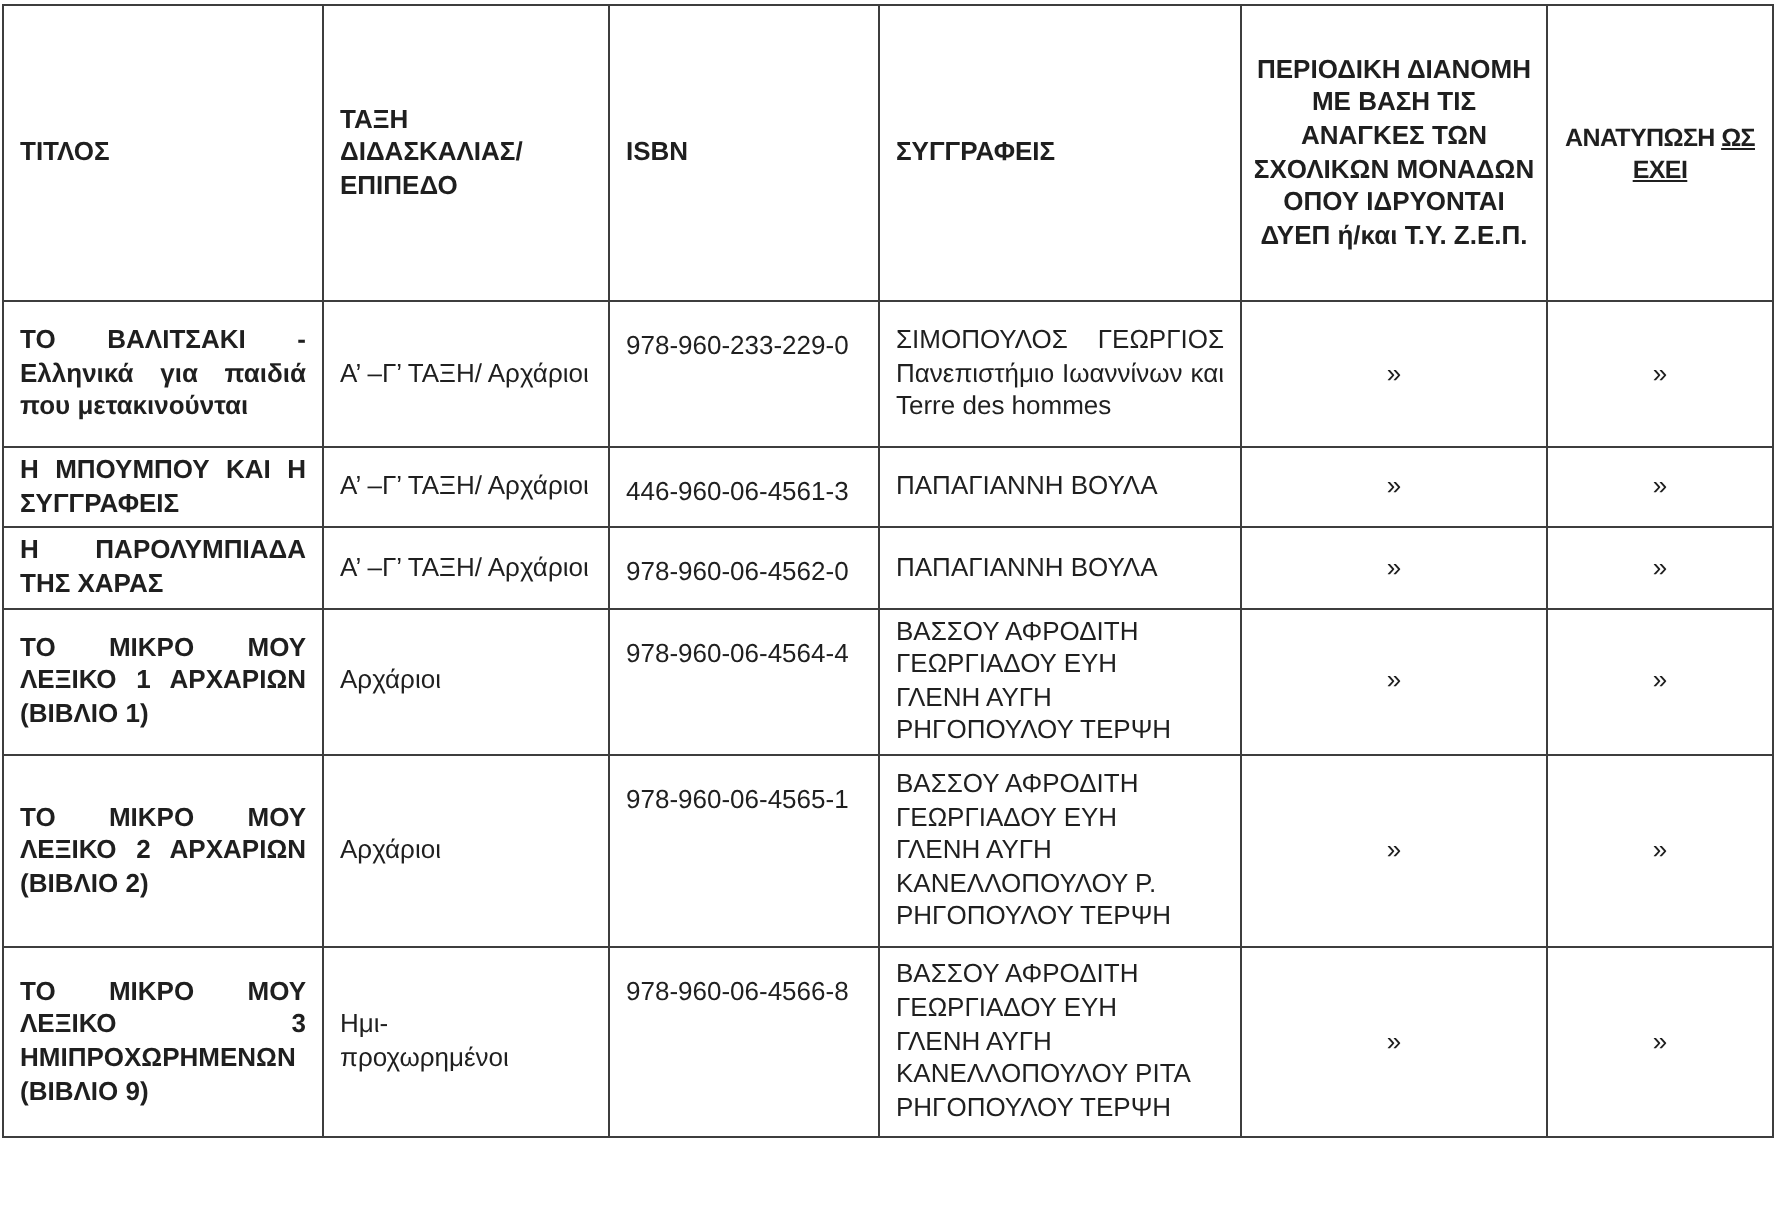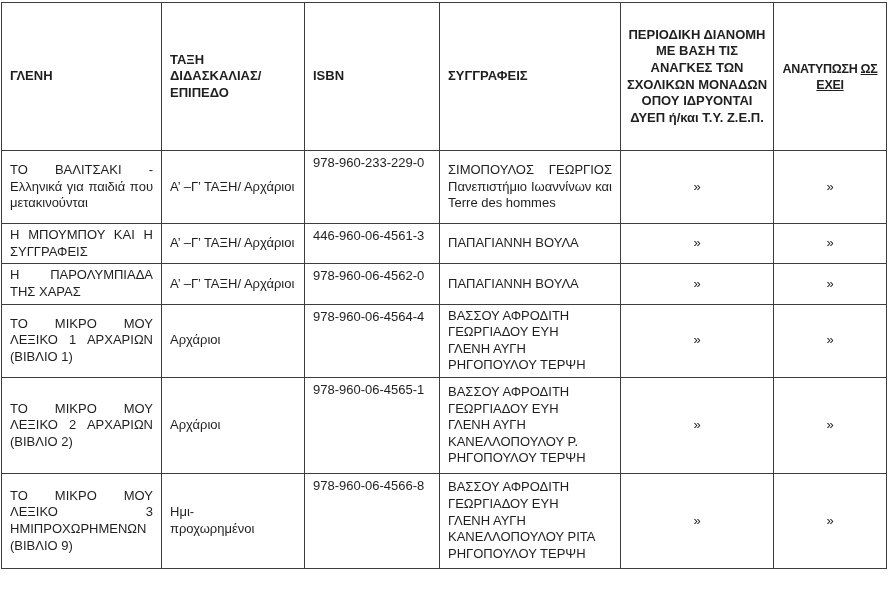--- a/index.html
+++ b/index.html
@@ -33,23 +33,23 @@
   
   tr.rh-hdr  { height: 148px; }
   tr.rh-r0   { height: 73px; }
   tr.rh-r1   { height: 34px; }
   tr.rh-r2   { height: 37px; }
   tr.rh-r3   { height: 33px; }
   tr.rh-r4   { height: 63px; }
   tr.rh-r5   { height: 96px; }
   tr.rh-r6   { height: 95px; }
   
-  .c-title   { text-align: justify; }
+  .c-title   { text-align: justify; font-weight: bold; }
   .c-level   { text-align: justify; }
-  .c-isbn    { vertical-align: top; padding-top: 4px; }
+  .c-isbn    { vertical-align: top; padding-top: 14px; }
   .c-authors { text-align: justify; }
   .pre       { white-space: pre-line; }
   .c-mark    { text-align: center; font-size: 13px; }
   .h-dist    { text-align: center; padding: 3px 5px; }
   .h-rep     { text-align: center; font-size: 12.5px; padding: 3px 1px; letter-spacing: -0.3px; }
   .u         { text-decoration: underline; }
 </style>
 </head>
 <body>
 
@@ -58,21 +58,21 @@
     <colgroup>
       <col style="width:160px">
       <col style="width:143px">
       <col style="width:135px">
       <col style="width:181px">
       <col style="width:153px">
       <col style="width:113px">
     </colgroup>
     <tbody>
       <tr class="rh-hdr">
-        <th>ΓΛΕΝΗ</th>
+        <th>ΤΙΤΛΟΣ</th>
         <th>ΤΑΞΗ ΔΙΔΑΣΚΑΛΙΑΣ/ ΕΠΙΠΕΔΟ</th>
         <th>ISBN</th>
         <th>ΣΥΓΓΡΑΦΕΙΣ</th>
         <th class="h-dist">ΠΕΡΙΟΔΙΚΗ ΔΙΑΝΟΜΗ ΜΕ ΒΑΣΗ ΤΙΣ ΑΝΑΓΚΕΣ ΤΩΝ ΣΧΟΛΙΚΩΝ ΜΟΝΑΔΩΝ ΟΠΟΥ ΙΔΡΥΟΝΤΑΙ ΔΥΕΠ ή/και Τ.Υ. Ζ.Ε.Π.</th>
         <th class="h-rep"><span>ΑΝΑΤΥΠΩΣΗ </span><span class="u">ΩΣ ΕΧΕΙ</span></th>
       </tr>
 
       <tr class="rh-r0">
         <td class="c-title">ΤΟ ΒΑΛΙΤΣΑΚΙ - Ελληνικά για παιδιά που μετακινούνται</td>
         <td class="c-level pre">Α’ –Γ’ ΤΑΞΗ/ Αρχάριοι</td>

